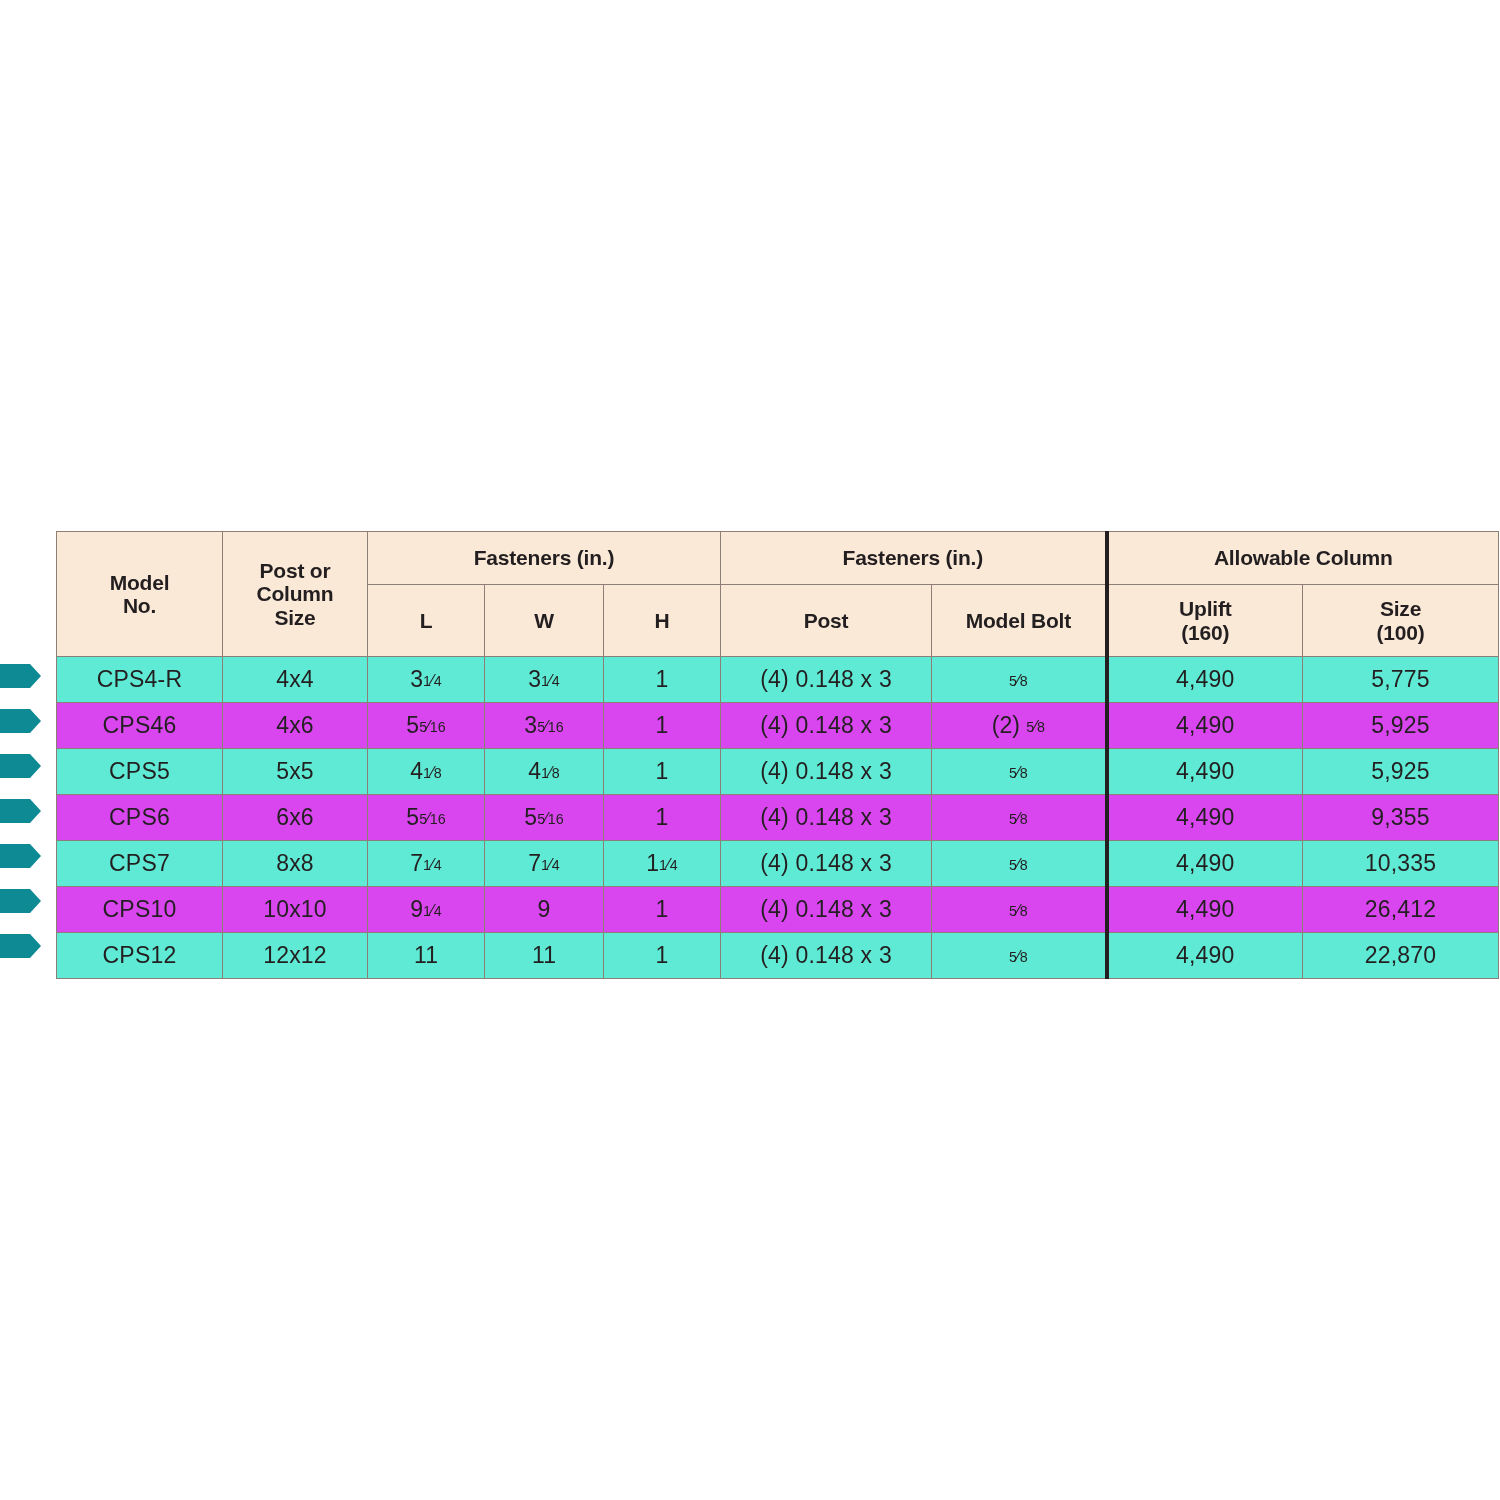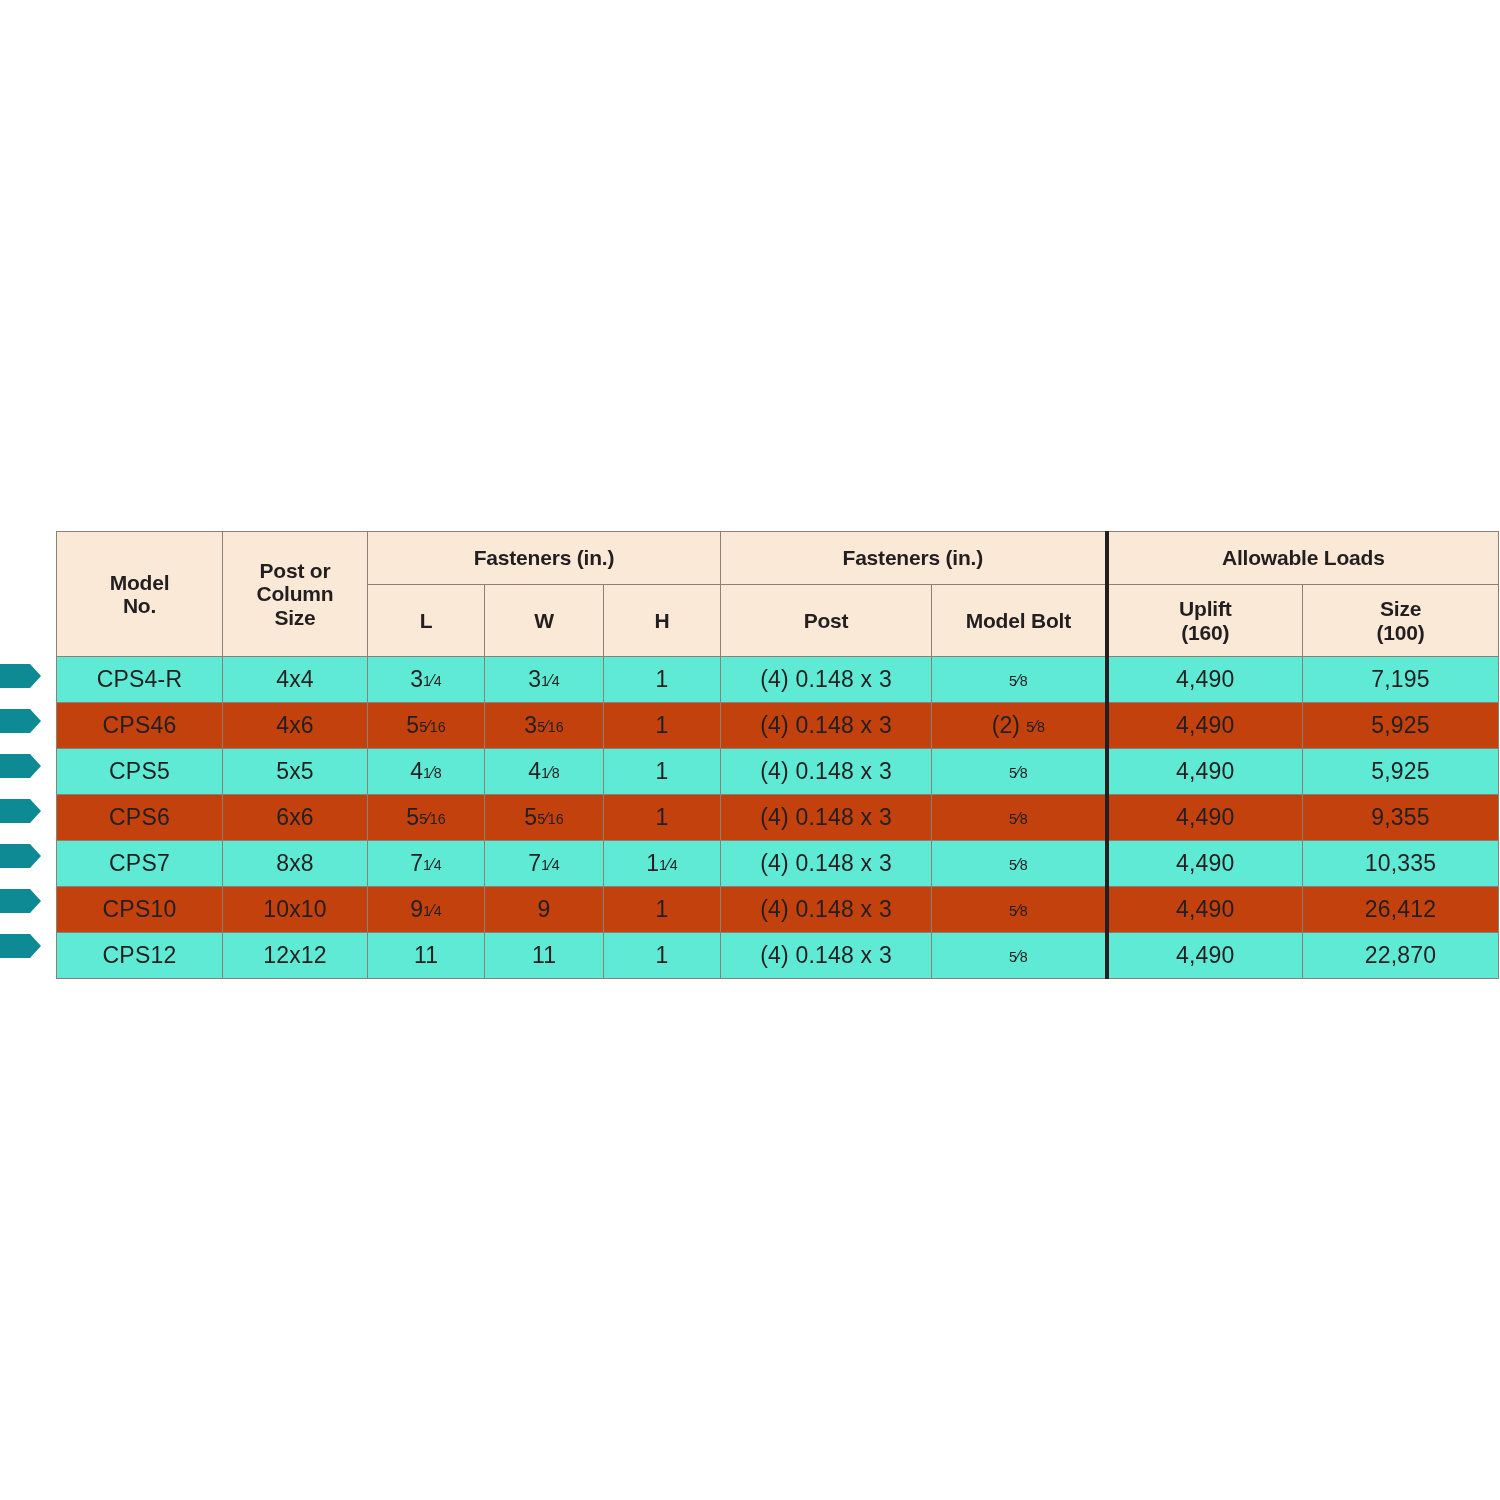--- a/index.html
+++ b/index.html
@@ -49,21 +49,21 @@
   .hdr-bottom { height: 71px;  }
 
   
   .drow td {
     height: 45px;
     font-size: 23px;
     font-weight: normal;
     letter-spacing: 0.2px;
   }
   .drow.odd  td { background: #5eead4; }
-  .drow.even td { background: #c2410c; }
+  .drow.even td { background: #d946ef; }
 
   
   .thick-left {
     border-left: 4px solid #231f20 !important;
   }
 
   
   .frac {
     display: inline-block;
     font-size: 0.62em;
@@ -150,21 +150,21 @@
         <span>Model</span><br>
         <span>No.</span>
       </th>
       <th class="hdr hdr-tall" rowspan="2">
         <span>Post or</span><br>
         <span>Column</span><br>
         <span>Size</span>
       </th>
       <th class="hdr hdr-top" colspan="3">Fasteners (in.)</th>
       <th class="hdr hdr-top" colspan="2">Fasteners (in.)</th>
-      <th class="hdr hdr-top thick-left" colspan="2">Allowable Loads</th>
+      <th class="hdr hdr-top thick-left" colspan="2">Allowable Column</th>
     </tr>
     <tr>
       <th class="hdr hdr-bottom">L</th>
       <th class="hdr hdr-bottom">W</th>
       <th class="hdr hdr-bottom">H</th>
       <th class="hdr hdr-bottom">Post</th>
       <th class="hdr hdr-bottom">Model Bolt</th>
       <th class="hdr hdr-bottom thick-left">
         <span>Uplift</span><br>
         <span>(160)</span>
@@ -178,21 +178,21 @@
   <tbody id="table-body">
       <tr class="drow odd">
         <td>CPS4-R</td>
         <td>4x4</td>
         <td><span class="whole">3</span><span class="frac"><span class="num">1</span><span class="sl">⁄</span><span class="den">4</span></span></td>
         <td><span class="whole">3</span><span class="frac"><span class="num">1</span><span class="sl">⁄</span><span class="den">4</span></span></td>
         <td><span class="whole">1</span></td>
         <td>(4) 0.148 x 3</td>
         <td><span class="frac"><span class="num">5</span><span class="sl">⁄</span><span class="den">8</span></span></td>
         <td class="thick-left">4,490</td>
-        <td>7,195</td>
+        <td>5,775</td>
       </tr>
       <tr class="drow even">
         <td>CPS46</td>
         <td>4x6</td>
         <td><span class="whole">5</span><span class="frac"><span class="num">5</span><span class="sl">⁄</span><span class="den">16</span></span></td>
         <td><span class="whole">3</span><span class="frac"><span class="num">5</span><span class="sl">⁄</span><span class="den">16</span></span></td>
         <td><span class="whole">1</span></td>
         <td>(4) 0.148 x 3</td>
         <td><span class="whole">(2) </span><span class="frac"><span class="num">5</span><span class="sl">⁄</span><span class="den">8</span></span></td>
         <td class="thick-left">4,490</td>

